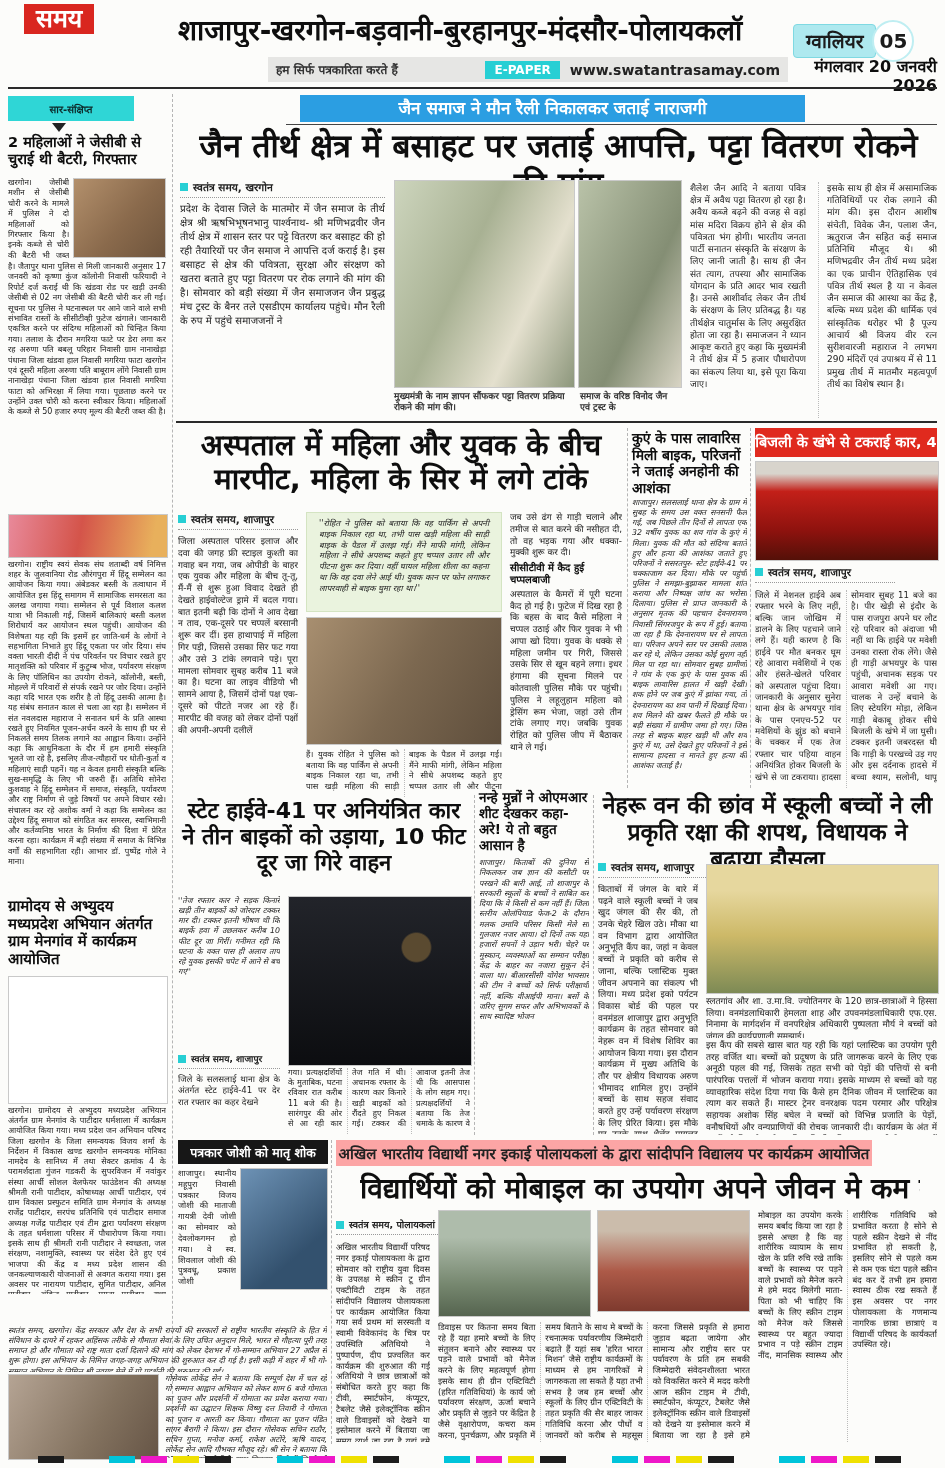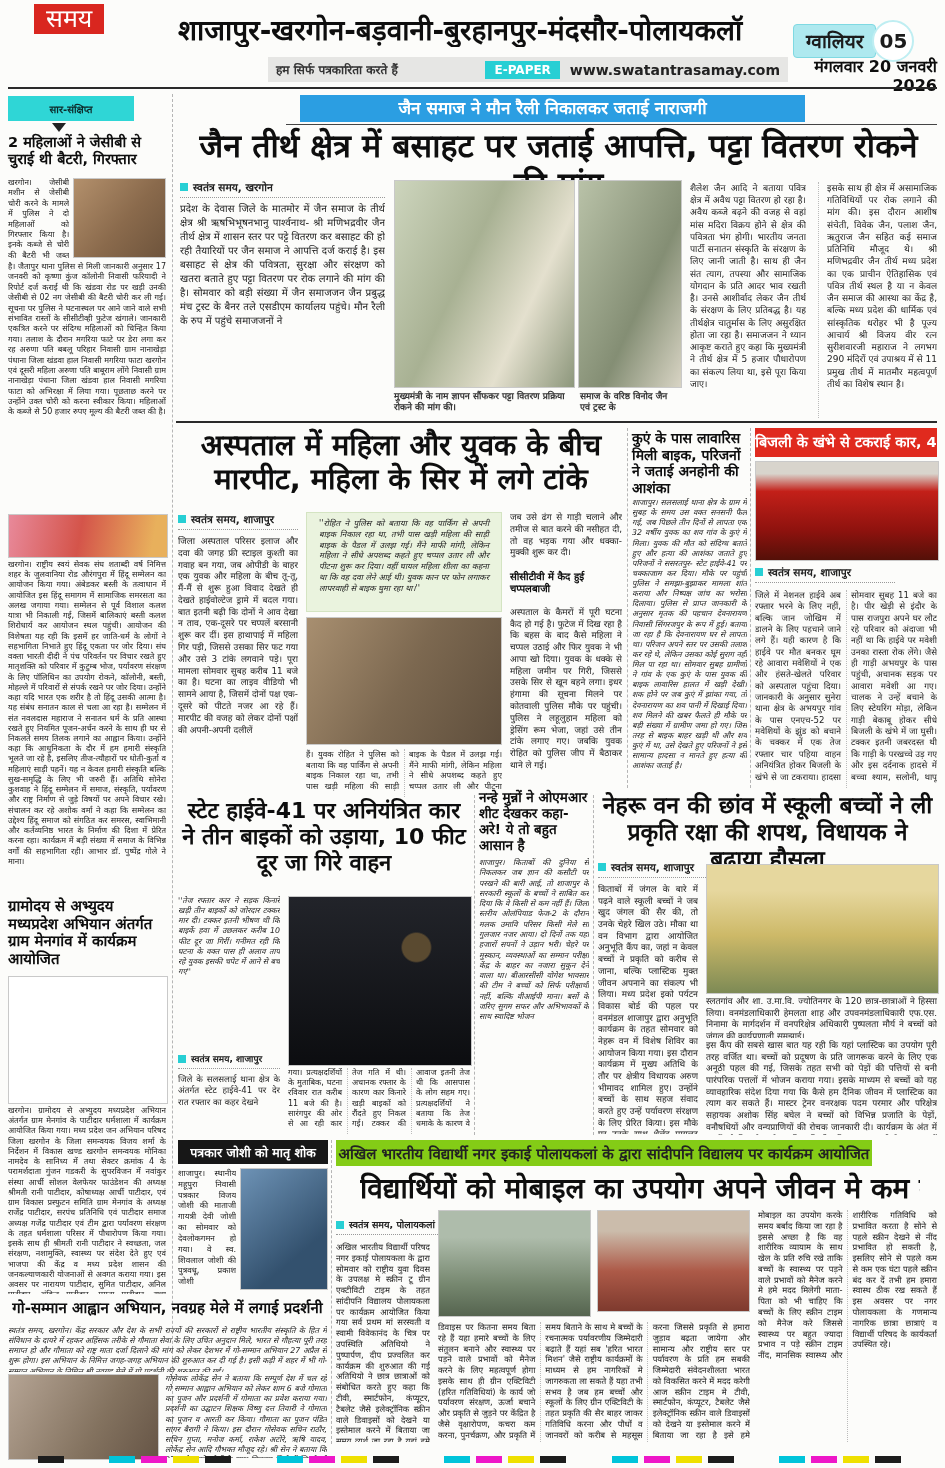--- a/index.html
+++ b/index.html
@@ -37,21 +37,21 @@
   .ph-go{background:linear-gradient(120deg,#b5a494,#83725f 60%,#665546);}
   .regmark{display:inline-block;width:26px;height:7px;margin-right:6px;}
   .rm-c{background:#00c4da;} .rm-m{background:#ee17c8;} .rm-y{background:#efe000;} .rm-k{background:#1d1d1d;}
 </style>
 </head>
 <body>
 
 <div class="page">
 
   <div class="abs" style="left:12px;top:4px;width:155px;height:80px;">
-    <div style="display:inline-block;background:#d9261f;color:#fff;font-size:25px;font-weight:400;padding:0 12px;margin-left:22px;line-height:1.2;">समय</div>
+    <div style="display:inline-block;background:#d9261f;color:#fff;font-size:25px;font-weight:700;padding:0 12px;margin-left:12px;line-height:1.2;">समय</div>
   </div>
   <div class="abs hl" style="left:178px;top:14px;width:612px;font-size:28px;white-space:nowrap;overflow:hidden;">शाजापुर-खरगोन-बड़वानी-बुरहानपुर-मंदसौर-पोलायकलॉ</div>
   <div class="abs" style="left:793px;top:20px;display:flex;align-items:center;">
     <span style="background:#aee9ef;border:1px solid #7fd9e2;font-size:19px;font-weight:800;padding:3px 12px;border-radius:4px;">ग्वालियर</span>
     <span style="width:38px;height:38px;background:#fff;border:2px solid #bfeef2;border-radius:50%;display:flex;align-items:center;justify-content:center;font-size:20px;font-weight:800;margin-left:-4px;">05</span>
   </div>
   <div class="abs" style="left:268px;top:57px;width:520px;height:25px;background:#e6e6e4;display:flex;align-items:center;gap:10px;padding:0 8px;box-sizing:border-box;">
     <span style="font-size:12px;color:#333;font-weight:600;flex:1;">हम सिर्फ पत्रकारिता करते हैं</span>
     <span style="background:#27cfd4;color:#fff;font-size:12px;font-weight:800;padding:2px 9px;">E-PAPER</span>
     <span style="font-size:14px;font-weight:700;color:#222;">www.swatantrasamay.com</span>
@@ -112,21 +112,21 @@
   <div class="abs bodytxt" style="left:178px;top:536px;width:120px;height:252px;font-size:8.8px;line-height:1.34;">जिला अस्पताल परिसर इलाज और दवा की जगह फ्री स्टाइल कुश्ती का गवाह बन गया, जब ओपीडी के बाहर एक युवक और महिला के बीच तू-तू, मैं-मैं से शुरू हुआ विवाद देखते ही देखते हाईवोल्टेज ड्रामे में बदल गया। बात इतनी बढ़ी कि दोनों ने आव देखा न ताव, एक-दूसरे पर चप्पलें बरसानी शुरू कर दीं। इस हाथापाई में महिला गिर पड़ी, जिससे उसका सिर फट गया और उसे 3 टांके लगवाने पड़े। पूरा मामला सोमवार सुबह करीब 11 बजे का है। घटना का लाइव वीडियो भी सामने आया है, जिसमें दोनों पक्ष एक-दूसरे को पीटते नजर आ रहे हैं। मारपीट की वजह को लेकर दोनों पक्षों की अपनी-अपनी दलीलें</div>
 
   <div class="abs" style="left:306px;top:512px;width:196px;height:276px;">
     <div class="quotebox bodytxt ital" style="font-size:8.2px;line-height:1.32;height:88px;">''रोहित ने पुलिस को बताया कि वह पार्किंग से अपनी बाइक निकाल रहा था, तभी पास खड़ी महिला की साड़ी बाइक के पैडल में उलझ गई। मैंने माफी मांगी, लेकिन महिला ने सीधे अपशब्द कहते हुए चप्पल उतार ली और पीटना शुरू कर दिया। वहीं घायल महिला शीला का कहना था कि वह दवा लेने आई थी। युवक कान पर फोन लगाकर लापरवाही से बाइक घुमा रहा था।''</div>
     <div class="photo ph-hosp" style="width:196px;height:128px;margin-top:5px;box-sizing:border-box;"></div>
     <div class="bodytxt cols2" style="font-size:8.2px;line-height:1.3;height:48px;margin-top:4px;">हैं। युवक रोहित ने पुलिस को बताया कि वह पार्किंग से अपनी बाइक निकाल रहा था, तभी पास खड़ी महिला की साड़ी बाइक के पैडल में उलझ गई। मैंने माफी मांगी, लेकिन महिला ने सीधे अपशब्द कहते हुए चप्पल उतार ली और पीटना शुरू कर दिया। वहीं घायल महिला शीला का कहना था कि वह दवा लेने आई थी। युवक कान पर फोन लगाकर लापरवाही से बाइक घुमा रहा था।</div>
   </div>
 
   <div class="abs" style="left:510px;top:512px;width:112px;height:276px;">
     <div class="bodytxt" style="font-size:8.8px;line-height:1.34;">जब उसे ढंग से गाड़ी चलाने और तमीज से बात करने की नसीहत दी, तो वह भड़क गया और धक्का-मुक्की शुरू कर दी।</div>
-    <div class="hl" style="font-size:10px;margin:12px 0;">सीसीटीवी में कैद हुई चप्पलबाजी</div>
+    <div class="hl" style="font-size:10px;margin:3px 0;">सीसीटीवी में कैद हुई चप्पलबाजी</div>
     <div class="bodytxt" style="font-size:8.8px;line-height:1.34;height:186px;">अस्पताल के कैमरों में पूरी घटना कैद हो गई है। फुटेज में दिख रहा है कि बहस के बाद कैसे महिला ने चप्पल उठाई और फिर युवक ने भी आपा खो दिया। युवक के धक्के से महिला जमीन पर गिरी, जिससे उसके सिर से खून बहने लगा। इधर हंगामा की सूचना मिलने पर कोतवाली पुलिस मौके पर पहुंची। पुलिस ने लहूलुहान महिला को ड्रेसिंग रूम भेजा, जहां उसे तीन टांके लगाए गए। जबकि युवक रोहित को पुलिस जीप में बैठाकर थाने ले गई।</div>
   </div>
 
   <div class="abs vrule" style="left:627px;top:428px;height:360px;"></div>
 
   <div class="abs hl" style="left:632px;top:430px;width:115px;font-size:14px;">कुएं के पास लावारिस मिली बाइक, परिजनों ने जताई अनहोनी की आशंका</div>
   <div class="abs bodytxt ital" style="left:632px;top:498px;width:115px;height:290px;font-size:7.8px;line-height:1.3;">शाजापुर। सलसलाई थाना क्षेत्र के ग्राम में सुबह के समय उस वक्त सनसनी फैल गई, जब पिछले तीन दिनों से लापता एक 32 वर्षीय युवक का शव गांव के कुएं में मिला। युवक की मौत को संदिग्ध बताते हुए और हत्या की आशंका जताते हुए परिजनों ने ससरतपुर- स्टेट हाईवे-41 पर चक्काजाम कर दिया। मौके पर पहुंची पुलिस ने समझा-बुझाकर मामला शांत कराया और निष्पक्ष जांच का भरोसा दिलाया। पुलिस से प्राप्त जानकारी के अनुसार मृतक की पहचान देवनारायण निवासी सिंगरजपुर के रूप में हुई। बताया जा रहा है कि देवनारायण घर से लापता था। परिजन अपने स्तर पर उसकी तलाश कर रहे थे, लेकिन उसका कोई सुराग नहीं मिल पा रहा था। सोमवार सुबह ग्रामीणों ने गांव के एक कुएं के पास युवक की बाइक लावारिस हालत में खड़ी देखी। शक होने पर जब कुएं में झांका गया, तो देवनारायण का शव पानी में दिखाई दिया। शव मिलने की खबर फैलते ही मौके पर बड़ी संख्या में ग्रामीण जमा हो गए। जिस तरह से बाइक बाहर खड़ी थी और शव कुएं में था, उसे देखते हुए परिजनों ने इसे सामान्य हादसा न मानते हुए हत्या की आशंका जताई है।</div>
 
   <div class="abs vrule" style="left:750px;top:428px;height:360px;"></div>
 
@@ -166,35 +166,34 @@
   <div class="abs bodytxt" style="left:706px;top:1040px;width:231px;height:95px;font-size:8.8px;line-height:1.33;">इस कैंप की सबसे खास बात यह रही कि यहां प्लास्टिक का उपयोग पूरी तरह वर्जित था। बच्चों को प्रदूषण के प्रति जागरूक करने के लिए एक अनूठी पहल की गई, जिसके तहत सभी को पेड़ों की पत्तियों से बनी पारंपरिक पत्तलों में भोजन कराया गया। इसके माध्यम से बच्चों को यह व्यावहारिक संदेश दिया गया कि कैसे हम दैनिक जीवन में प्लास्टिक का त्याग कर सकते हैं। मास्टर ट्रेनर वनरक्षक पदम परमार और परिक्षेत्र सहायक अशोक सिंह बघेल ने बच्चों को विभिन्न प्रजाति के पेड़ों, वनौषधियों और वन्यप्राणियों की रोचक जानकारी दी। कार्यक्रम के अंत में बच्चों को किट बैग और साहित्य वितरित किया गया। सभी ने एक स्वर में वन और वन्यप्राणियों की रक्षा करने की शपथ ली।</div>
 
   <div class="abs" style="left:178px;top:1140px;width:150px;height:24px;background:#171717;color:#fff;font-weight:800;font-size:12.5px;display:flex;align-items:center;justify-content:center;">पत्रकार जोशी को मातृ शोक</div>
   <div class="abs" style="left:178px;top:1168px;width:150px;display:flex;gap:4px;">
     <div class="bodytxt" style="width:59px;font-size:8.2px;line-height:1.32;height:120px;">शाजापुर। स्थानीय महूपुरा निवासी पत्रकार विजय जोशी की माताजी गायत्री देवी जोशी का सोमवार को देवलोकगमन हो गया। वे स्व. शिवलाल जोशी की पुत्रवधू, प्रकाश जोशी</div>
     <div class="photo ph-joshi" style="width:87px;height:120px;"></div>
   </div>
 
   <div class="abs vrule" style="left:331px;top:1140px;height:304px;"></div>
 
-  <div class="abs" style="left:336px;top:1140px;width:536px;height:26px;background:#84cc16;font-weight:800;font-size:15px;display:flex;align-items:center;justify-content:center;color:#222;">अखिल भारतीय विद्यार्थी नगर इकाई पोलायकलां के द्वारा सांदीपनि विद्यालय पर कार्यक्रम आयोजित</div>
+  <div class="abs" style="left:336px;top:1140px;width:536px;height:26px;background:#fca5a5;font-weight:800;font-size:15px;display:flex;align-items:center;justify-content:center;color:#222;">अखिल भारतीय विद्यार्थी नगर इकाई पोलायकलां के द्वारा सांदीपनि विद्यालय पर कार्यक्रम आयोजित</div>
   <div class="abs hl" style="left:360px;top:1172px;width:560px;font-size:28px;white-space:nowrap;overflow:hidden;">विद्यार्थियों को मोबाइल का उपयोग अपने जीवन मे कम करना चाहिए</div>
   <div class="abs byline" style="left:336px;top:1218px;width:130px;font-size:9.5px;">
     <span class="bymark"></span>
     <span>स्वतंत्र समय, पोलायकलां</span>
   </div>
   <div class="abs bodytxt" style="left:336px;top:1242px;width:94px;height:200px;font-size:8.3px;line-height:1.3;">अखिल भारतीय विद्यार्थी परिषद नगर इकाई पोलायकला के द्वारा सोमवार को राष्ट्रीय युवा दिवस के उपलक्ष मे स्क्रीन टू ग्रीन एक्टीविटी टाइम के तहत सांदीपनि विद्यालय पोलायकला पर कार्यक्रम आयोजित किया गया सर्व प्रथम मां सरस्वती व स्वामी विवेकानंद के चित्र पर उपस्थिति अतिथियो ने पुष्पार्पण, दीप प्रज्वलित कर कार्यक्रम की शुरुआत की गई अतिथियो ने छात्र छात्राओं को संबोधित करते हुए कहा कि टीवी, स्मार्टफोन, कंप्यूटर, टैबलेट जैसे इलेक्ट्रॉनिक स्क्रीन वाले डिवाइसों को देखने या इस्तेमाल करने में बिताया जा समय व्यर्थ जा रहा है यहां हमे समझने की जरूरत है हमारे बच्चे</div>
   <div class="abs" style="left:438px;top:1210px;width:312px;height:105px;display:flex;gap:6px;">
     <div class="photo ph-abvp1" style="width:153px;height:105px;"></div>
     <div class="photo ph-abvp2" style="width:153px;height:100px;"></div>
   </div>
   <div class="abs bodytxt cols3" style="left:438px;top:1322px;width:312px;height:120px;font-size:8.3px;line-height:1.3;">डिवाइस पर कितना समय बिता रहे हैं यहा हमारे बच्चों के लिए संतुलन बनाने और स्वास्थ्य पर पड़ने वाले प्रभावों को मैनेज करने के लिए महत्वपूर्ण होगा इसके साथ ही ग्रीन एक्टिविटी (हरित गतिविधियां) के कार्य जो पर्यावरण संरक्षण, ऊर्जा बचाने और प्रकृति से जुड़ने पर केंद्रित है जैसे वृक्षारोपण, कचरा कम करना, पुनर्चक्रण, और प्रकृति में समय बिताने के साथ मे बच्चों के रचनात्मक पर्यावरणीय जिम्मेदारी बढ़ाते हैं यहां सब 'हरित भारत मिशन' जैसे राष्ट्रीय कार्यक्रमों के माध्यम से हम नागरिकों मे जागरुकता ला सकते हैं यहा तभी सभव है जब हम बच्चों और स्कूलों के लिए ग्रीन एक्टिविटी के तहत प्रकृति की सैर बाहर जाकर गतिविधि करना और पौधों व जानवरों को करीब से महसूस करना जिससे प्रकृति से हमारा जुड़ाव बढ़ता जायेगा और सामान्य और राष्ट्रीय स्तर पर पर्यावरण के प्रति हम सबकी जिम्मेदारी संवेदनशीलता भारत को विकसित करने में मदद करेगी आज स्क्रीन टाइम मे टीवी, स्मार्टफोन, कंप्यूटर, टैबलेट जैसे इलेक्ट्रॉनिक स्क्रीन वाले डिवाइसों को देखने या इस्तेमाल करने में बिताया जा रहा है इसे हमे नियंत्रित करने की जरूरत है परंतु छात्र छात्राओं के द्वारा</div>
   <div class="abs bodytxt cols2" style="left:758px;top:1210px;width:179px;height:232px;font-size:8.3px;line-height:1.3;">मोबाइल का उपयोग करके समय बर्बाद किया जा रहा है इससे अच्छा है कि वह शारीरिक व्यायाम के साथ खेल के प्रति रुचि रखे ताकि बच्चों के स्वास्थ्य पर पड़ने वाले प्रभावों को मैनेज करने मे हमे मदद मिलेगी माता-पिता को भी चाहिए कि बच्चों के लिए स्क्रीन टाइम को मैनेज करे जिससे स्वास्थ्य पर बहुत ज्यादा प्रभाव न पड़े स्क्रीन टाइम नींद, मानसिक स्वास्थ्य और शारीरिक गतिविधि को प्रभावित करता है सोने से पहले स्क्रीन देखने से नींद प्रभावित हो सकती है, इसलिए सोने से पहले कम से कम एक घंटा पहले स्क्रीन बंद कर दें तभी हम हमारा स्वास्थ ठीक रख सकते हैं इस अवसर पर नगर पोलायकला के गणमान्य नागरिक छात्रा छात्राएं व विद्यार्थी परिषद के कार्यकर्ता उपस्थित रहे।</div>
 
-  <div class="abs hl" style="left:8px;top:1300px;width:319px;font-size:15px;text-align:center;">गो-सम्मान आह्वान अभियान, नवग्रह मेले में लगाई प्रदर्शनी</div>
   <div class="abs bodytxt ital" style="left:8px;top:1326px;width:319px;height:46px;font-size:7.8px;line-height:1.3;">स्वतंत्र समय, खरगोन। केंद्र सरकार और देश के सभी राज्यों की सरकारों से राष्ट्रीय भारतीय संस्कृति के हित में संविधान के दायरे में रहकर अहिंसक तरीके से गौमाता सेवा के लिए उचित अनुदान मिले, भारत से गौहत्या पूरी तरह समाप्त हो और गौमाता को राष्ट्र माता दर्जा दिलाने की मांग को लेकर देशभर में गो-सम्मान अभियान 27 अप्रैल से शुरू होगा। इस अभियान के निमित्त जगह-जगह अभियान की शुरुआत कर दी गई है। इसी कड़ी में शहर में भी गो-सम्मान अभियान के निमित्त श्री नवग्रह मेले में गो प्रदर्शनी की शुरुआत की गई।</div>
   <div class="abs" style="left:8px;top:1374px;width:319px;height:84px;display:flex;gap:6px;">
     <div class="photo ph-go" style="width:150px;height:84px;"></div>
     <div class="bodytxt ital" style="width:163px;height:84px;font-size:7.8px;line-height:1.3;">गोसेवक लोकेंद्र सेन ने बताया कि सम्पूर्ण देश में चल रहे गो सम्मान आह्वान अभियान को लेकर शाम 6 बजे गोमाता का पूजन और प्रदर्शनी में गोमाता का प्रवेश कराया गया। प्रदर्शनी का उद्घाटन शिक्षक विष्णु दत्त तिवारी ने गोमाता का पूजन व आरती कर किया। गौमाता का पूजन पंडित सागर बैरागी ने किया। इस दौरान गोसेवक सचिन राठौर, सचिन गुप्ता, मनोज कर्मा, राकेश अटोरे, ऋषि यादव, लोकेंद्र सेन आदि गौभक्त मौजूद रहे। श्री सेन ने बताया कि 27 अप्रैल को लोगों के साथ मिलकर जिले में जितने भी तहसील मुख्यालय है, वहां एसडीएम अथवा राष्ट्रपति, प्रधानमंत्री, राज्यपाल और मुख्यमंत्री के नाम ज्ञापन पत्र देंगे।</div>
   </div>
 
   <div class="abs" style="left:8px;top:1448px;width:929px;display:flex;justify-content:space-between;padding:0 30px;box-sizing:border-box;">
     <span><span class="regmark rm-k"></span></span>
     <span><span class="regmark rm-c"></span><span class="regmark rm-m"></span><span class="regmark rm-y"></span><span class="regmark rm-k"></span></span>
     <span><span class="regmark rm-c"></span><span class="regmark rm-m"></span><span class="regmark rm-y"></span><span class="regmark rm-k"></span></span>

